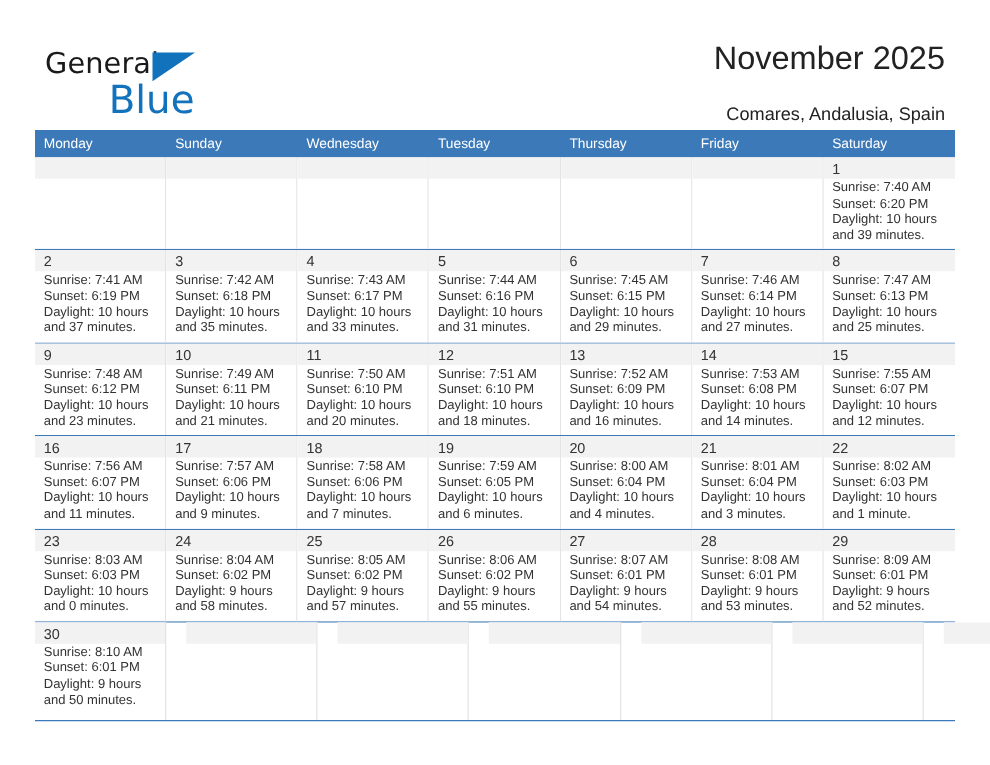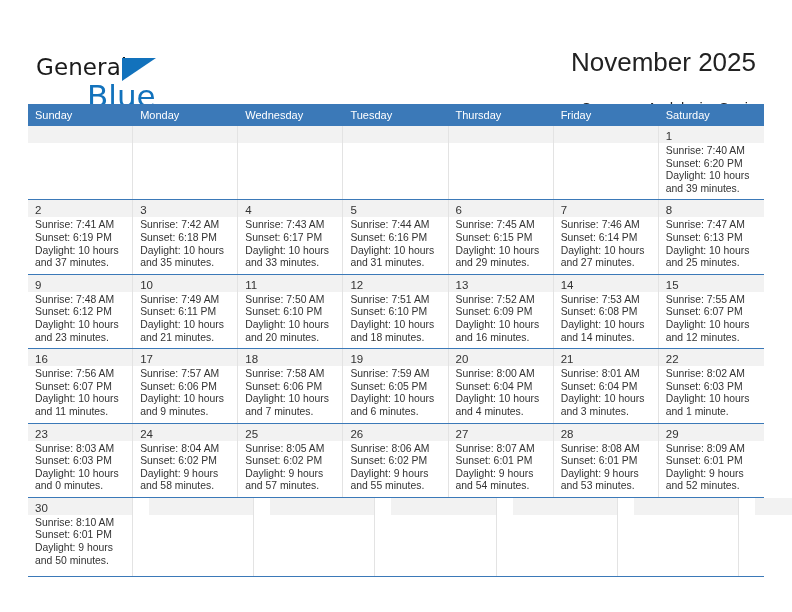--- a/index.html
+++ b/index.html
@@ -18,21 +18,21 @@
     position: relative;
     width: 792px;
     height: 612px;
     box-sizing: border-box;
   }
 
   
   .header {
     position: absolute;
     left: 0;
-    top: 16px;
+    top: 0;
     width: 792px;
     height: 104px;
   }
   .logo {
     position: absolute;
     left: 36px;
     top: 38px;
     width: 200px;
     height: 56px;
   }
@@ -156,22 +156,22 @@
       <span class="logo-blue">Blue</span>
     </div>
     <div class="title-block">
       <div class="cal-title">November 2025</div>
       <div class="cal-subtitle">Comares, Andalusia, Spain</div>
     </div>
   </div>
 
   <div class="calendar">
     <div class="weekdays">
+        <div class="weekday">Monday</div>
         <div class="weekday">Sunday</div>
-        <div class="weekday">Monday</div>
         <div class="weekday">Wednesday</div>
         <div class="weekday">Tuesday</div>
         <div class="weekday">Thursday</div>
         <div class="weekday">Friday</div>
         <div class="weekday">Saturday</div>
       </div>
     <div id="weeks-container">
         <div class="week">
           <div class="cell empty">
             <div class="daynum-bar"><span class="daynum"></span></div>

